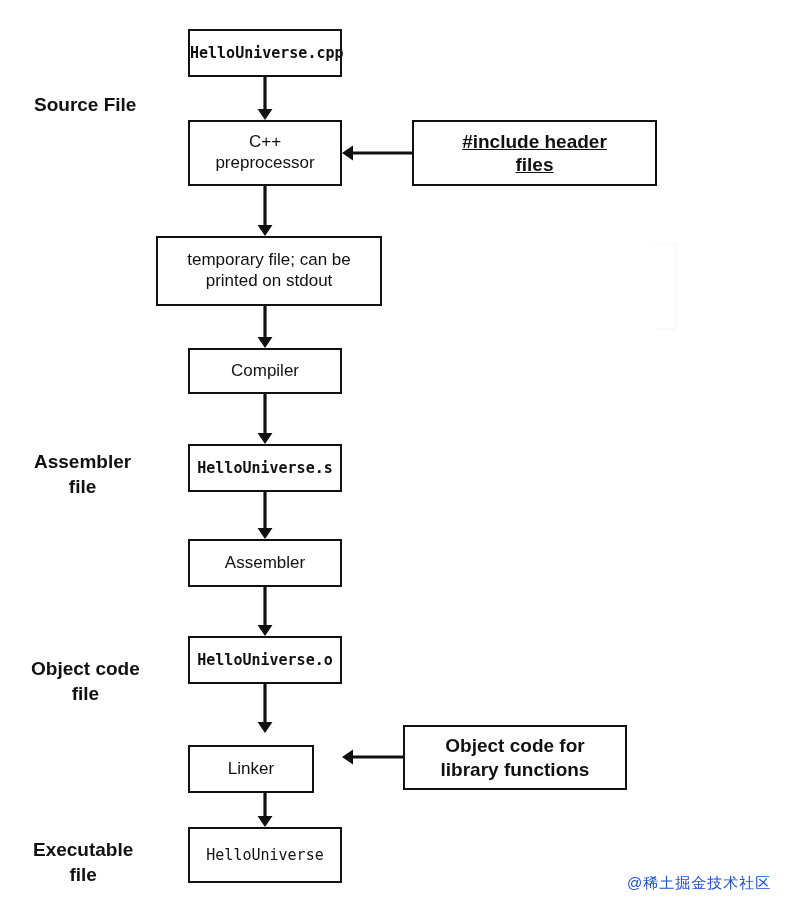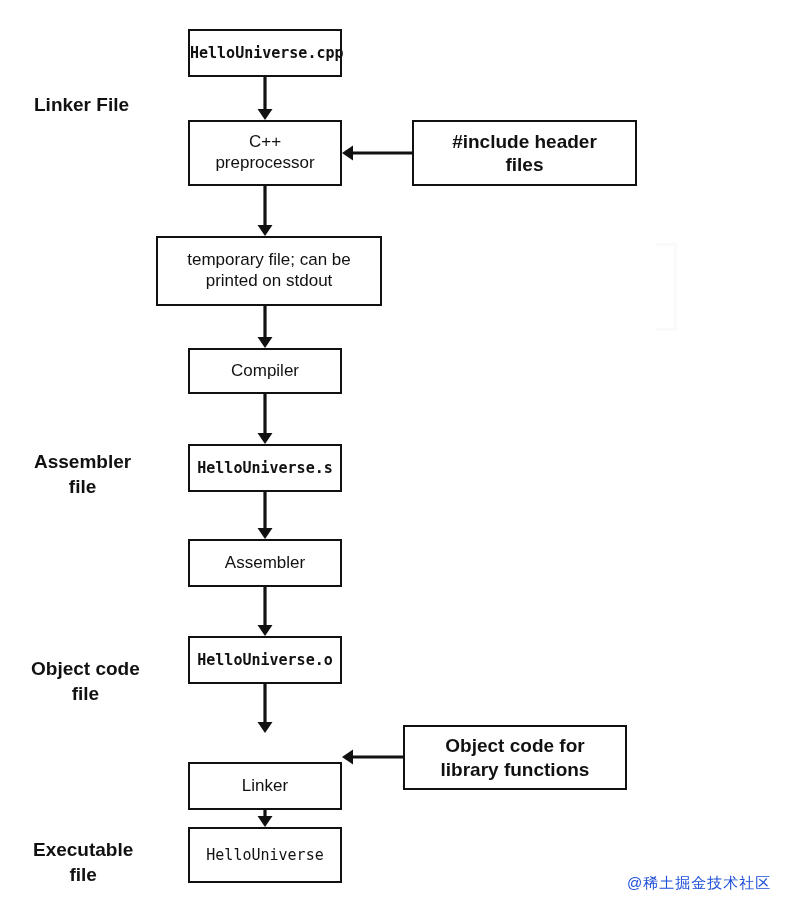--- a/index.html
+++ b/index.html
@@ -145,53 +145,53 @@
   </svg>
 
   <div id="nodes-layer">
       <div class="node-box" style="left: 188px; top: 29px; width: 154px; height: 48px;">
         <span class="node-text font-mono">HelloUniverse.cpp</span>
       </div>
       <div class="node-box" style="left: 188px; top: 120px; width: 154px; height: 66px;">
         <span class="node-text font-sans">C++
 preprocessor</span>
       </div>
-      <div class="node-box" style="left: 412px; top: 120px; width: 225px; height: 66px;">
+      <div class="node-box" style="left: 412px; top: 120px; width: 245px; height: 66px; text-decoration: underline;">
         <span class="node-text font-sans-bold">#include header
 files</span>
       </div>
       <div class="node-box" style="left: 156px; top: 236px; width: 226px; height: 70px;">
         <span class="node-text font-sans">temporary file; can be
 printed on stdout</span>
       </div>
       <div class="node-box" style="left: 188px; top: 348px; width: 154px; height: 46px;">
         <span class="node-text font-sans">Compiler</span>
       </div>
       <div class="node-box" style="left: 188px; top: 444px; width: 154px; height: 48px;">
         <span class="node-text font-mono">HelloUniverse.s</span>
       </div>
       <div class="node-box" style="left: 188px; top: 539px; width: 154px; height: 48px;">
         <span class="node-text font-sans">Assembler</span>
       </div>
       <div class="node-box" style="left: 188px; top: 636px; width: 154px; height: 48px;">
         <span class="node-text font-mono">HelloUniverse.o</span>
       </div>
-      <div class="node-box" style="left: 188px; top: 762px; width: 154px; height: 48px;">
+      <div class="node-box" style="left: 188px; top: 745px; width: 126px; height: 48px;">
         <span class="node-text font-sans">Linker</span>
       </div>
       <div class="node-box" style="left: 403px; top: 725px; width: 224px; height: 65px;">
         <span class="node-text font-sans-bold">Object code for
 library functions</span>
       </div>
       <div class="node-box" style="left: 188px; top: 827px; width: 154px; height: 56px;">
         <span class="node-text font-mono-light">HelloUniverse</span>
       </div>
     </div>
   <div id="labels-layer">
-      <div class="stage-label" style="left: 34px; top: 93px;">Linker File</div>
+      <div class="stage-label" style="left: 34px; top: 93px;">Source File</div>
       <div class="stage-label" style="left: 34px; top: 450px;">Assembler
 file</div>
       <div class="stage-label" style="left: 31px; top: 641px; margin-top: 16px;">Object code
 file</div>
       <div class="stage-label" style="left: 33px; top: 838px;">Executable
 file</div>
     </div>
 
   <div class="watermark-text" style="left: 627px; top: 874px;">@稀土掘金技术社区</div>
 

